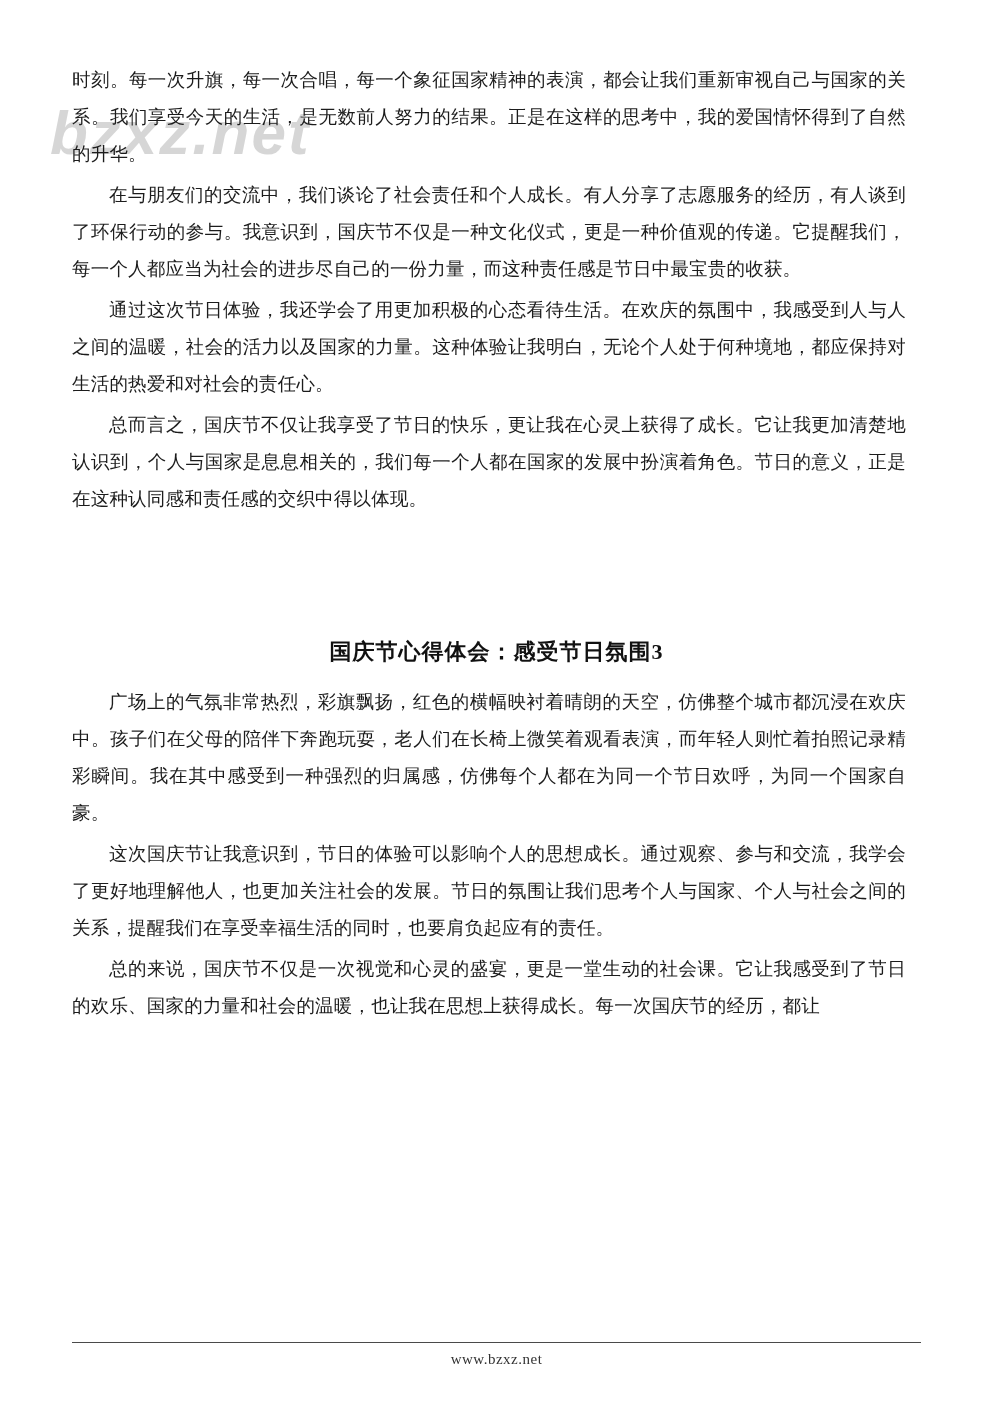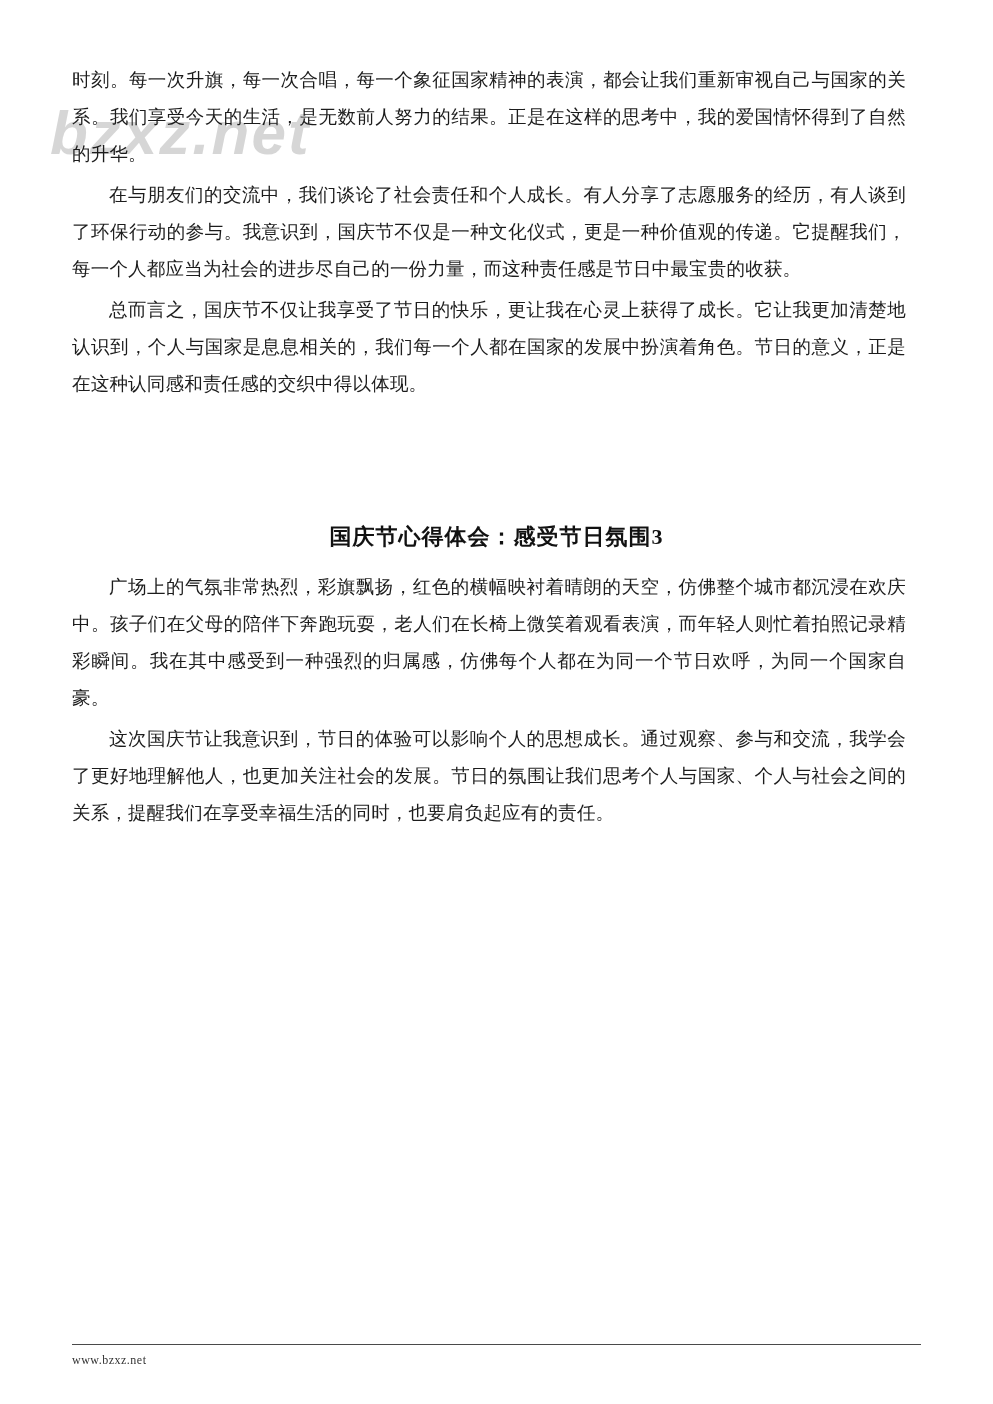--- a/index.html
+++ b/index.html
@@ -72,48 +72,50 @@
     right: 72px;
     bottom: 36px;
   }
   .footer-rule {
     border-top: 1px solid #4a4a4a;
     width: 100%;
     height: 0;
     margin-bottom: 8px;
   }
   .footer-text {
-    text-align: left;
+    text-align: center;
     font-family: "Liberation Serif", "DejaVu Serif", serif;
-    font-size: 12px;
+    font-size: 15px;
     letter-spacing: 0.5px;
     color: #333333;
   }
 </style>
 </head>
 <body>
 
 <div class="page">
 
   <div class="watermark">bzxz.net</div>
 
   <div class="content">
 
     <div>
       <p class="para">时刻。每一次升旗，每一次合唱，每一个象征国家精神的表演，都会让我们重新审视自己与国家的关系。我们享受今天的生活，是无数前人努力的结果。正是在这样的思考中，我的爱国情怀得到了自然的升华。</p>
       <p class="para indent">在与朋友们的交流中，我们谈论了社会责任和个人成长。有人分享了志愿服务的经历，有人谈到了环保行动的参与。我意识到，国庆节不仅是一种文化仪式，更是一种价值观的传递。它提醒我们，每一个人都应当为社会的进步尽自己的一份力量，而这种责任感是节日中最宝贵的收获。</p>
+      <p class="para indent">通过这次节日体验，我还学会了用更加积极的心态看待生活。在欢庆的氛围中，我感受到人与人之间的温暖，社会的活力以及国家的力量。这种体验让我明白，无论个人处于何种境地，都应保持对生活的热爱和对社会的责任心。</p>
       <p class="para indent">总而言之，国庆节不仅让我享受了节日的快乐，更让我在心灵上获得了成长。它让我更加清楚地认识到，个人与国家是息息相关的，我们每一个人都在国家的发展中扮演着角色。节日的意义，正是在这种认同感和责任感的交织中得以体现。</p>
     </div>
 
     <div class="spacer-lg"></div>
 
     <div>
       <h1 class="doc-title">国庆节心得体会：感受节日氛围3</h1>
       <p class="para indent">广场上的气氛非常热烈，彩旗飘扬，红色的横幅映衬着晴朗的天空，仿佛整个城市都沉浸在欢庆中。孩子们在父母的陪伴下奔跑玩耍，老人们在长椅上微笑着观看表演，而年轻人则忙着拍照记录精彩瞬间。我在其中感受到一种强烈的归属感，仿佛每个人都在为同一个节日欢呼，为同一个国家自豪。</p>
       <p class="para indent">这次国庆节让我意识到，节日的体验可以影响个人的思想成长。通过观察、参与和交流，我学会了更好地理解他人，也更加关注社会的发展。节日的氛围让我们思考个人与国家、个人与社会之间的关系，提醒我们在享受幸福生活的同时，也要肩负起应有的责任。</p>
+      <p class="para indent">总的来说，国庆节不仅是一次视觉和心灵的盛宴，更是一堂生动的社会课。它让我感受到了节日的欢乐、国家的力量和社会的温暖，也让我在思想上获得成长。每一次国庆节的经历，都让</p>
     </div>
 
   </div>
 
   <div class="footer">
     <div class="footer-rule"></div>
     <div class="footer-text">www.bzxz.net</div>
   </div>
 
 </div>

